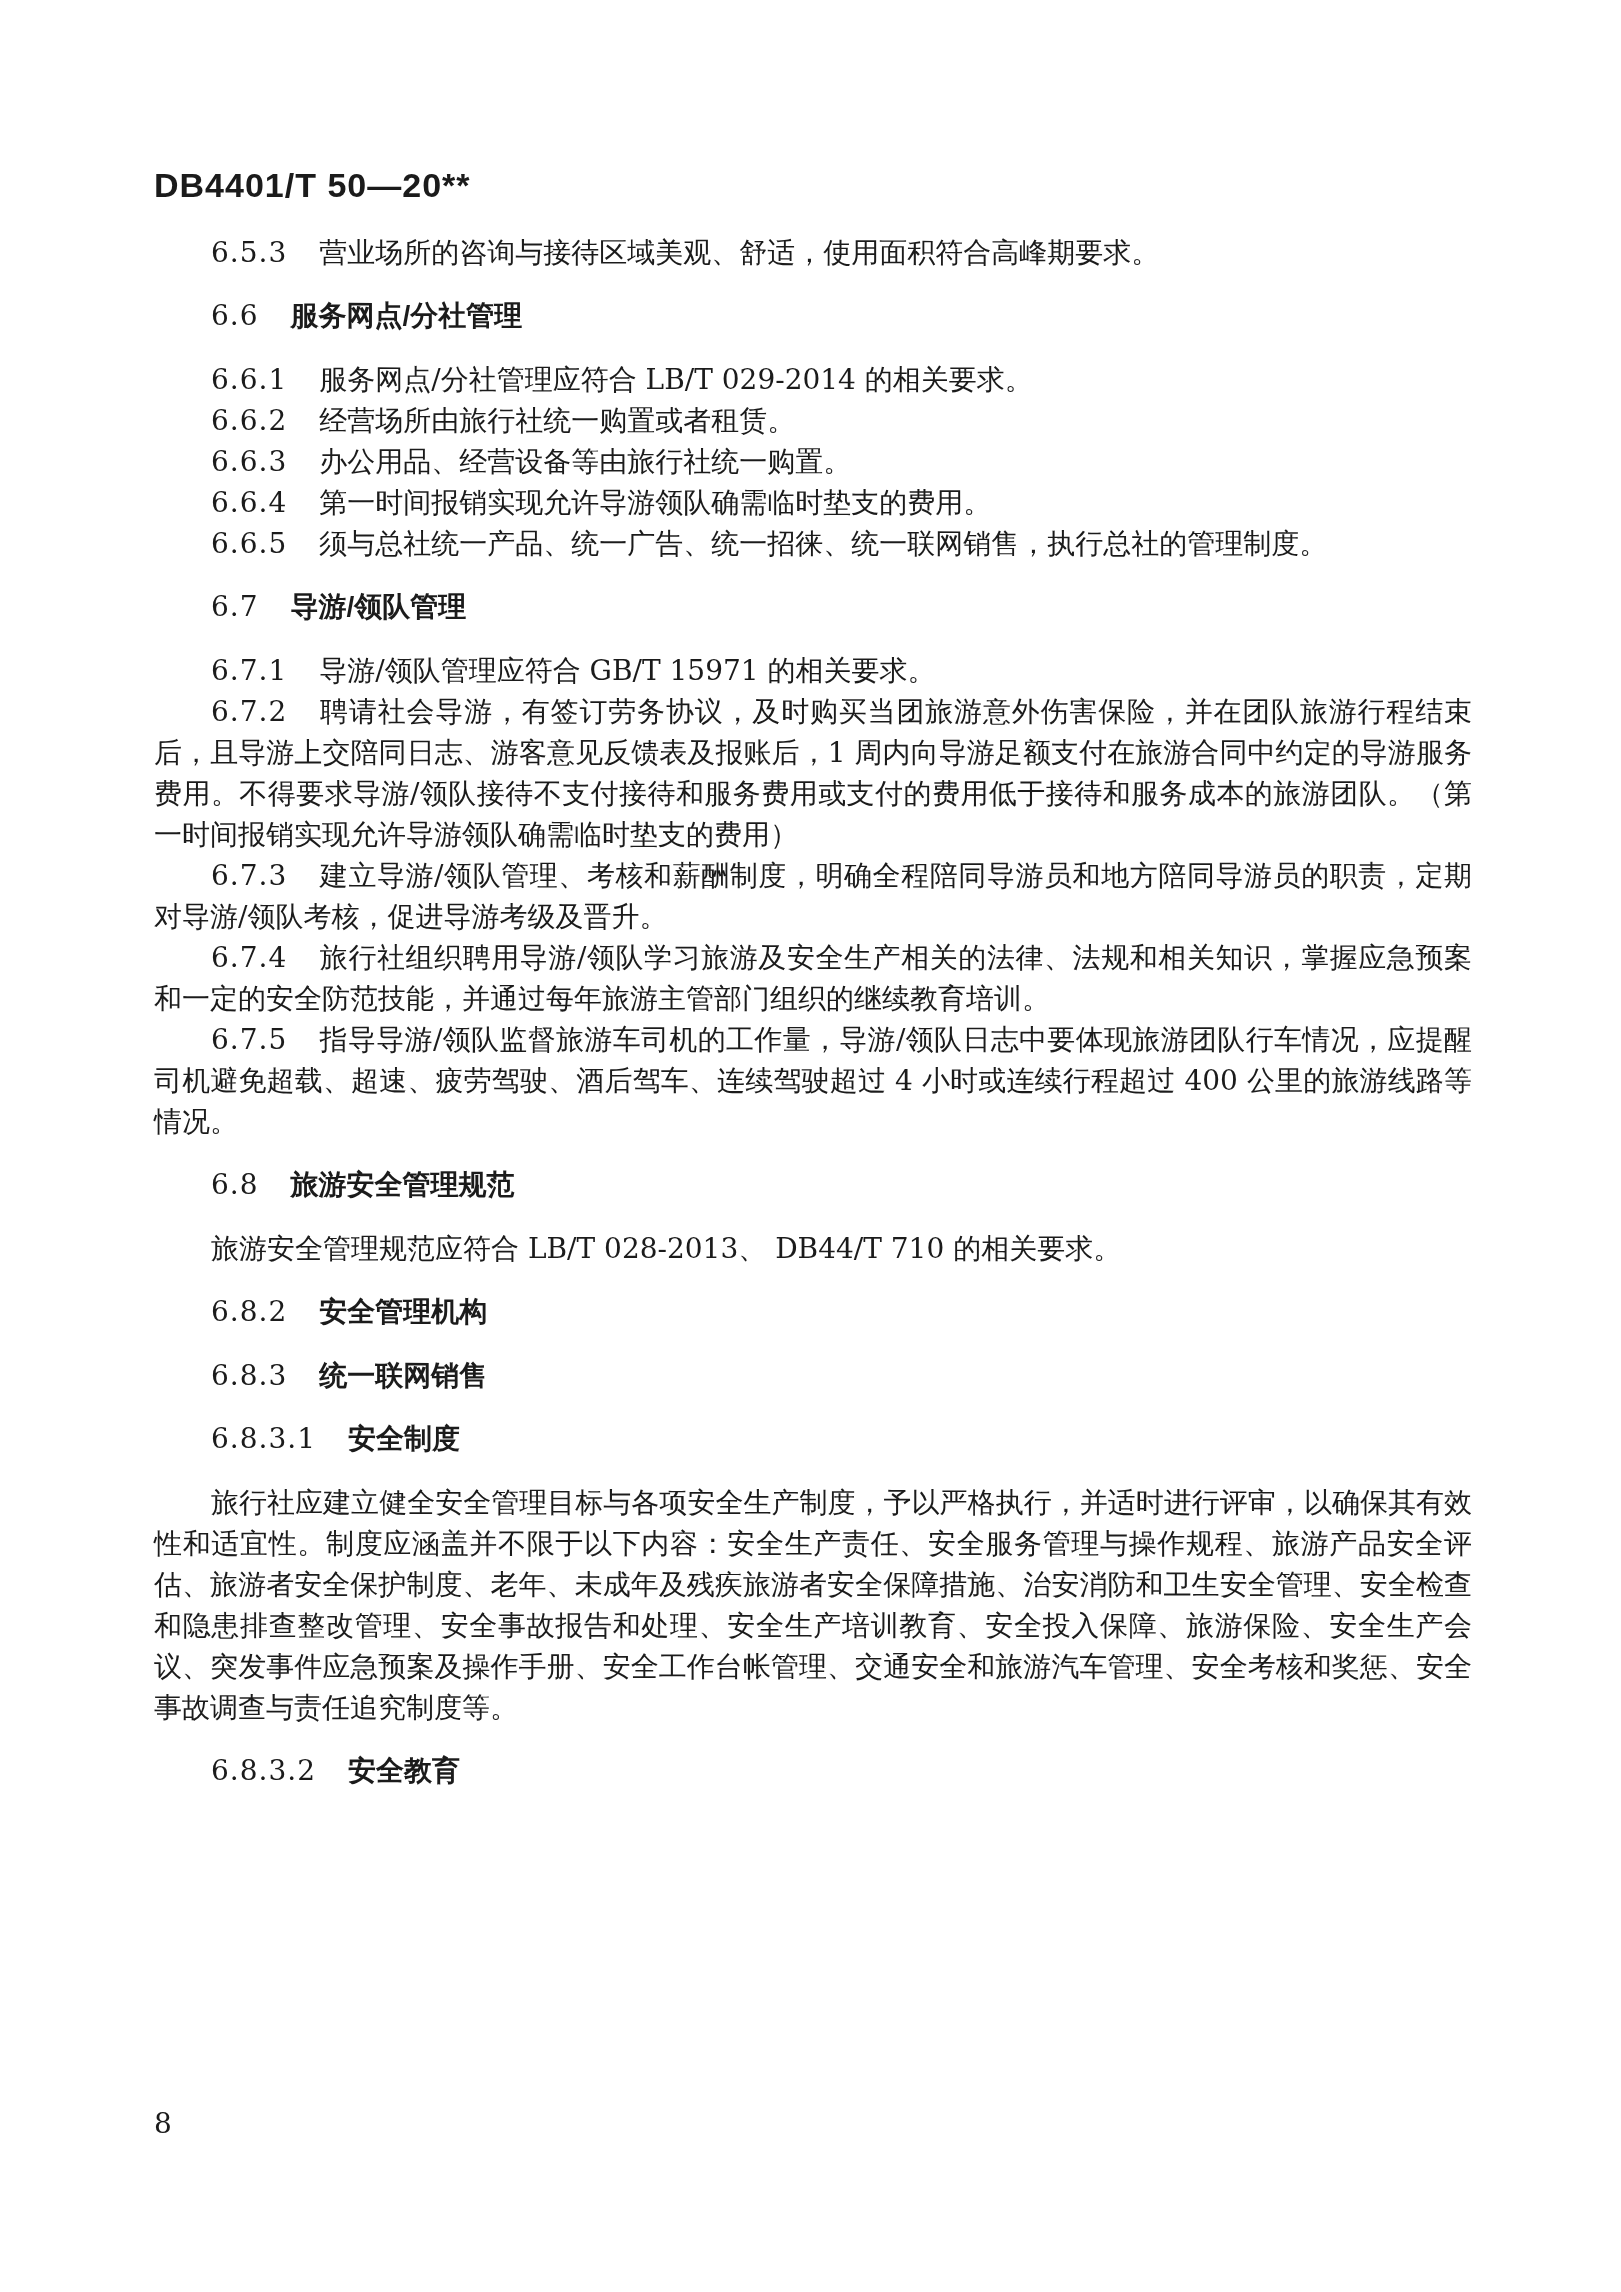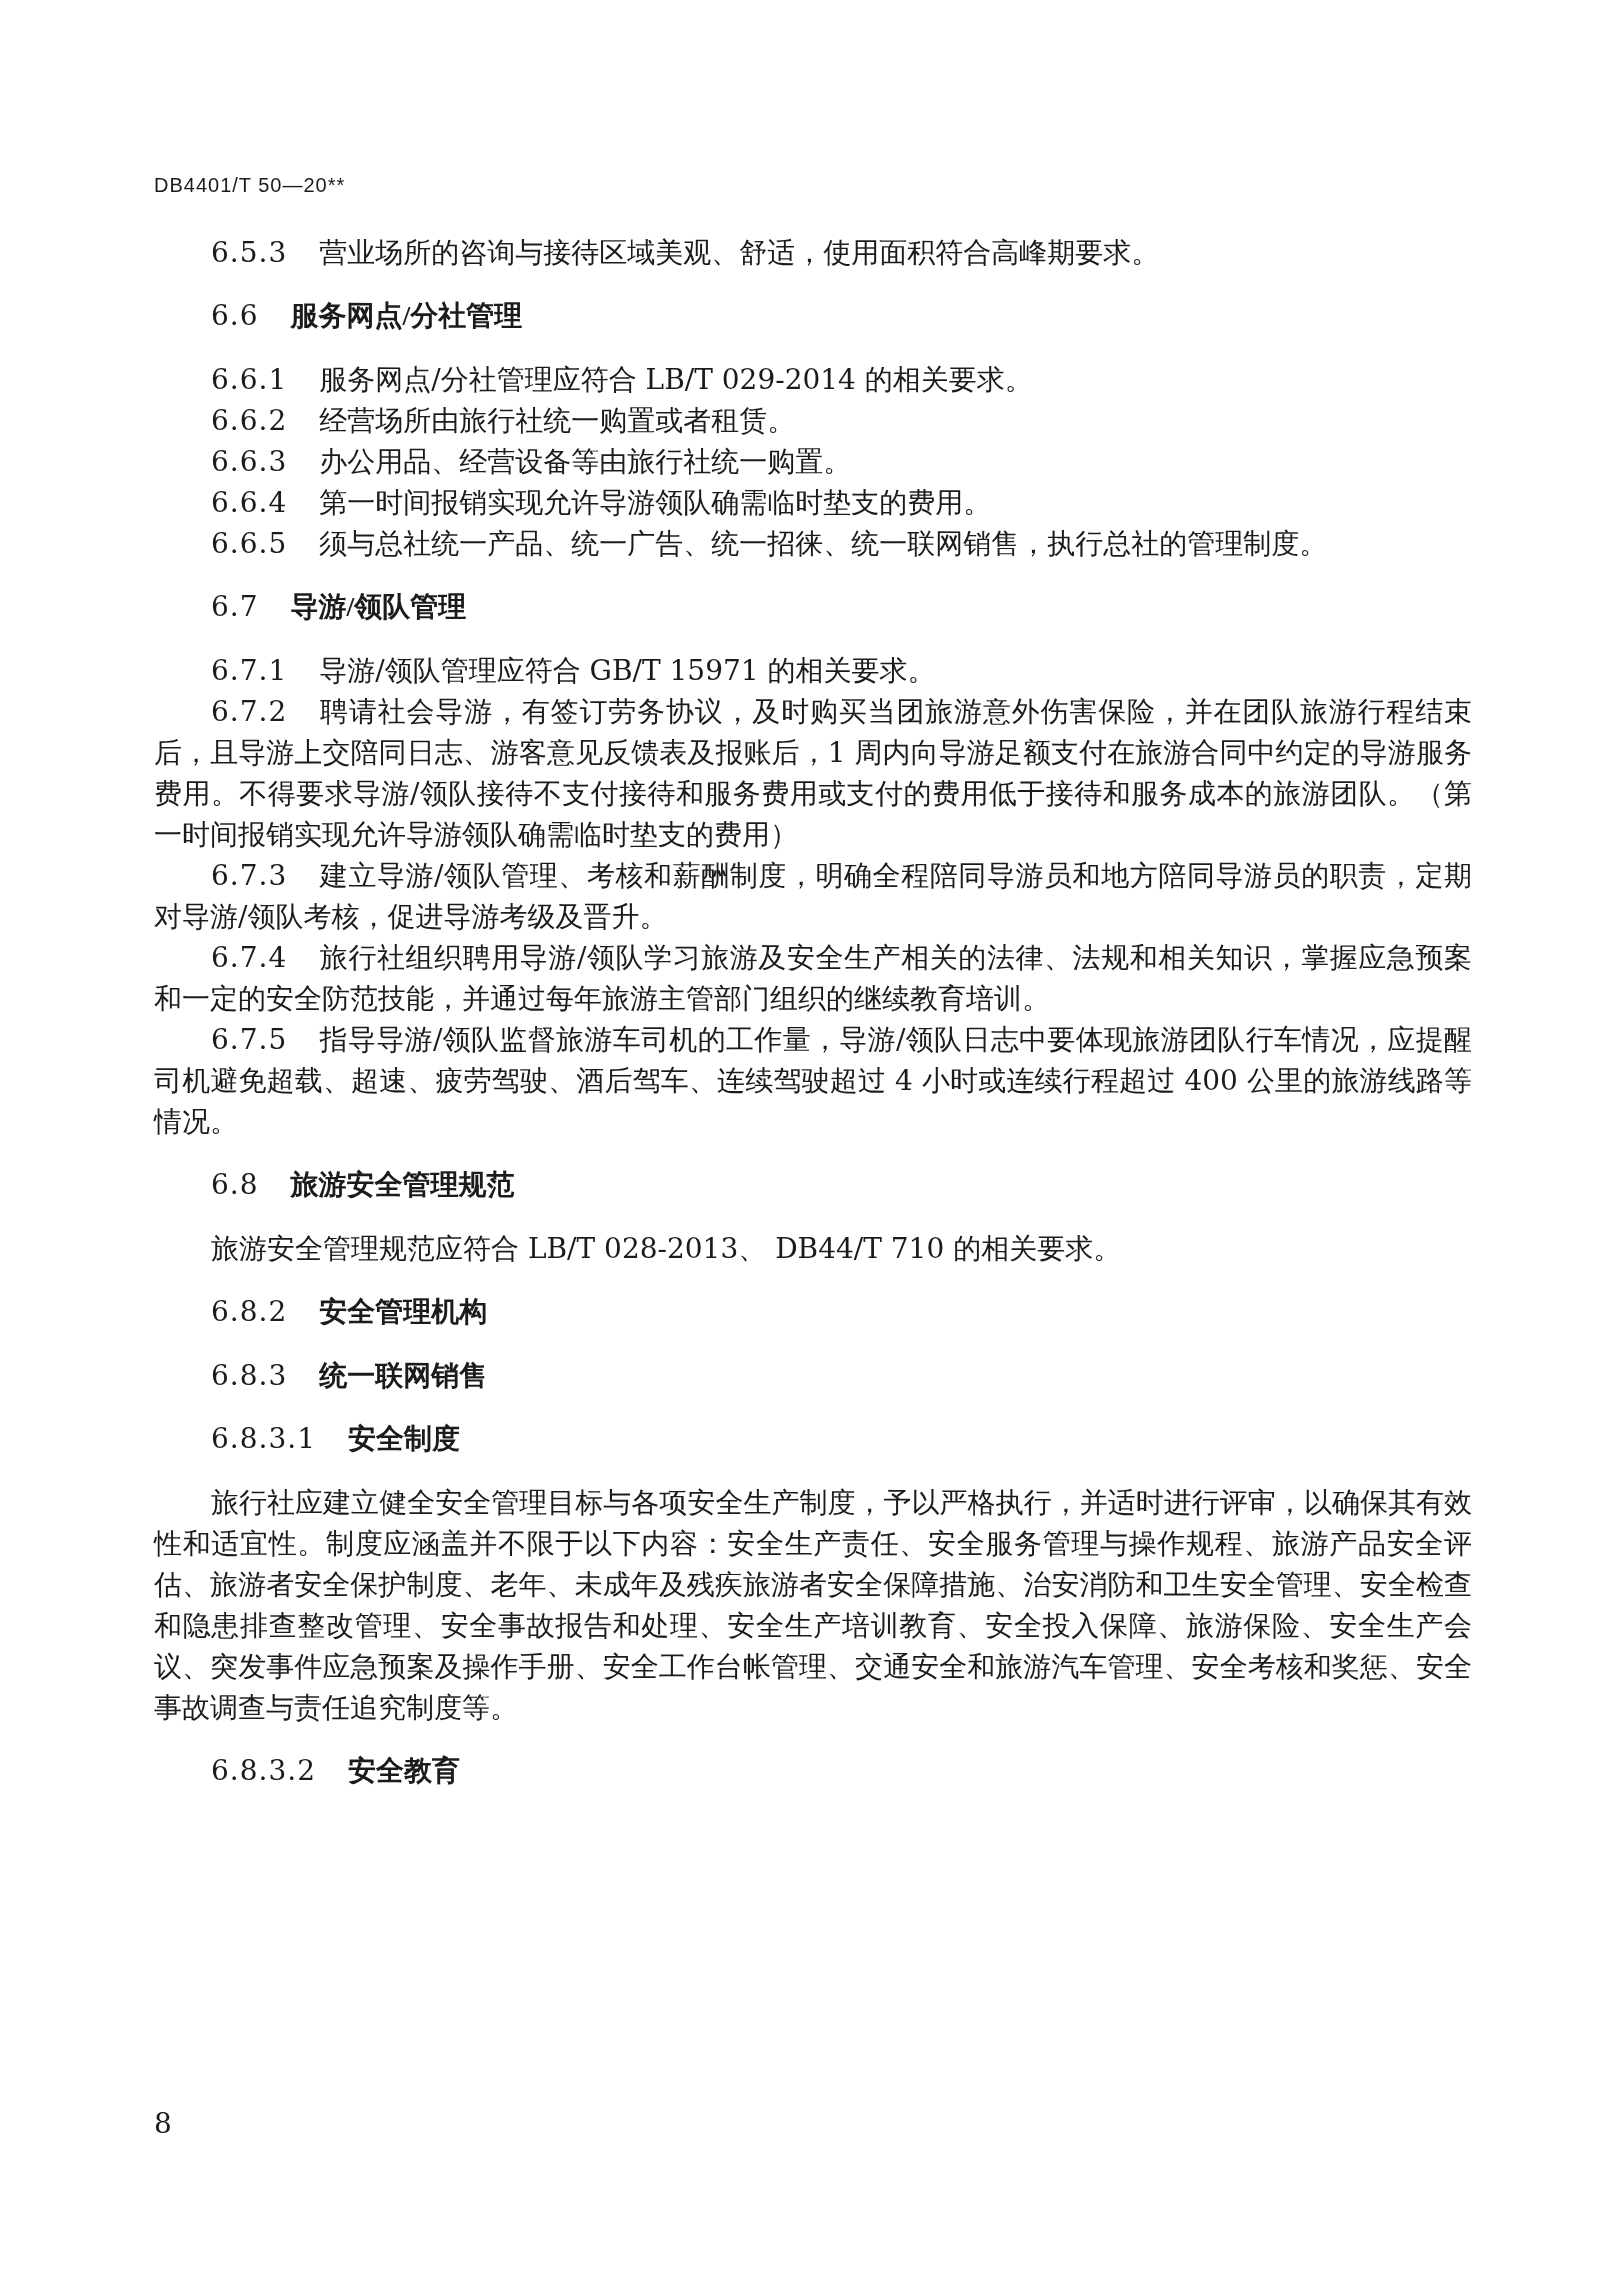--- a/index.html
+++ b/index.html
@@ -10,23 +10,23 @@
     color:#1b1b1b;
     overflow:hidden;
     font-family:"DejaVu Serif","Liberation Serif",serif;
   }
   .content{
     position:absolute;
     left:154px;right:149px;top:165px;
   }
   .doc-header{
     font-family:"Liberation Sans","DejaVu Sans",sans-serif;
-    font-size:20px;line-height:41px;
+    font-size:34px;line-height:41px;
     letter-spacing:1px;
-    font-weight:400;
+    font-weight:700;
     margin:0 0 25.5px 0;
     white-space:nowrap;
   }
   .clause,.para{
     font-size:28px;
     line-height:41px;
     text-align:justify;
     text-indent:57px;
     margin:0;
   }
@@ -37,21 +37,21 @@
     text-indent:57px;
     margin:22.5px 0;
   }
   .num{
     font-family:"DejaVu Serif","Liberation Serif",serif;
     font-weight:normal;
     margin-right:32px;
     letter-spacing:1px;
   }
   .htxt{
-    font-family:Liberation Serif, serif;
+    font-family:Liberation Sans, sans-serif;
     font-weight:bold;
   }
   .page-number{
     position:absolute;
     left:154px;top:2103px;
     font-size:28px;line-height:41px;
   }
 </style>
 </head>
 <body>

